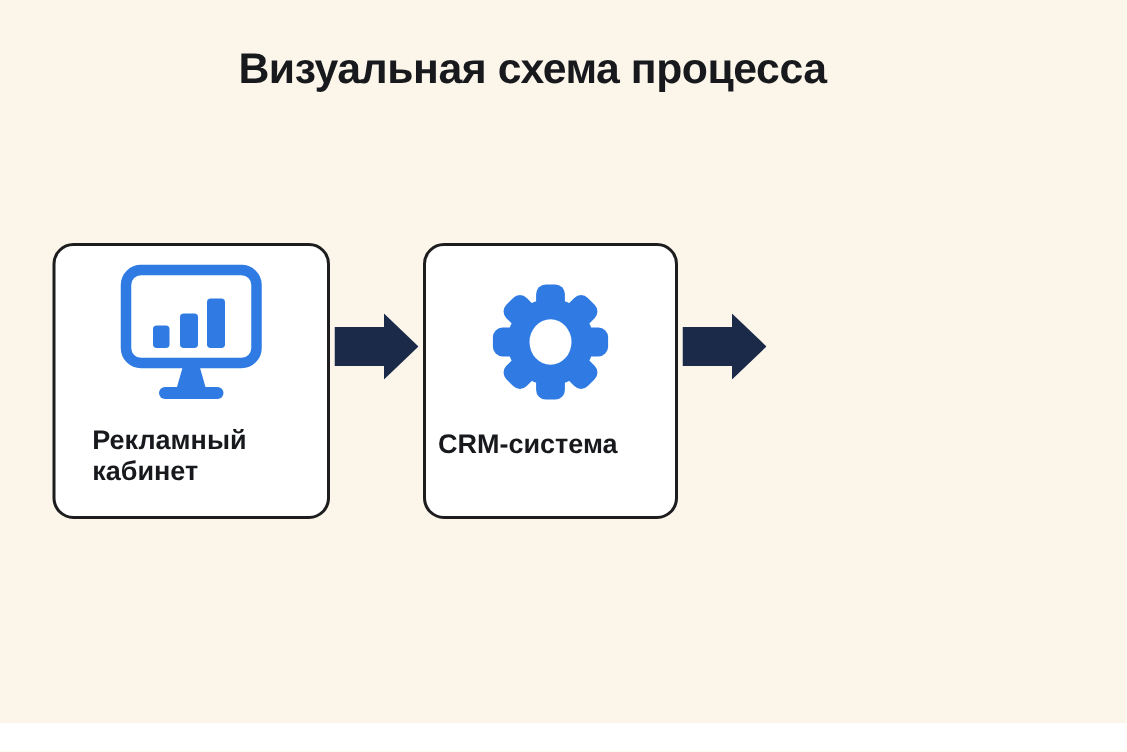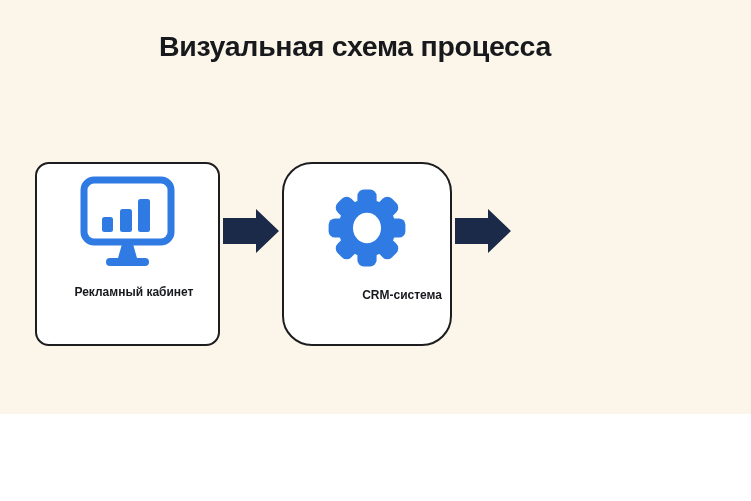--- a/index.html
+++ b/index.html
@@ -11,21 +11,21 @@
     --bg: #FBF6E9;
     --accent: #2F7BE3;
     --navy: #1B2A48;
     --border: #1D1D1F;
     --text: #17191D;
     --box-fill: #FFFFFF;
   }
   .canvas {
     position: relative;
     width: 751px;
-    height: 414px;
+    height: 482px;
     background: var(--bg);
     overflow: hidden;
     text-decoration: underline;
   }
   .page-title {
     position: absolute;
     top: 30px;
     left: 0;
     width: 710px;
     margin: 0;
@@ -41,33 +41,33 @@
     height: 184px;
     background: var(--box-fill);
     border: 2px solid var(--border);
     border-radius: 14px;
     box-sizing: border-box;
     display: flex;
     flex-direction: column;
     align-items: center;
   }
   .node-1 { left: 35px;  width: 185px; }
-  .node-2 { left: 282px; width: 170px; border-radius: 30px; }
+  .node-2 { left: 282px; width: 170px; }
   .node-3 { left: 512px; width: 175px; }
 
   .node-1 .icon-wrap { margin-top: 12px; }
   .node-2 .icon-wrap { margin-top: 24px; }
   .node-3 .icon-wrap { margin-top: 22px; }
 
   .node-label {
-    font-size: 12px;
+    font-size: 18px;
     line-height: 21px;
     font-weight: bold;
     color: var(--text);
-    text-align: right;
+    text-align: left;
   }
   .node-1 .node-label { margin-top: 10px; width: 132px; }
   .node-2 .node-label { margin-top: 13px; width: 150px; }
   .node-3 .node-label { margin-top: 6px;  width: 146px; }
 
   .arrow {
     position: absolute;
     top: 209px;
     width: 56px;
     height: 44px;

